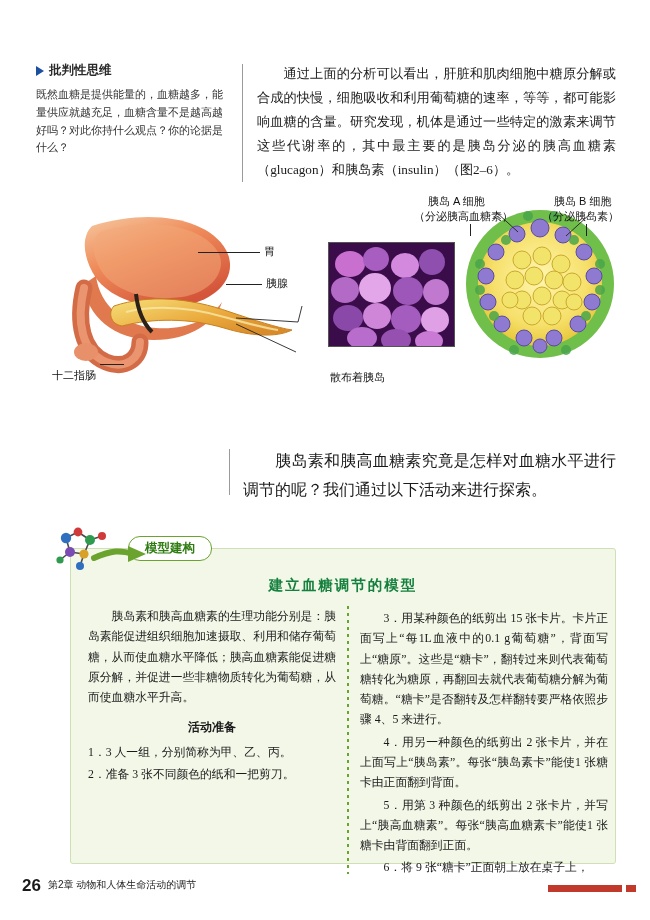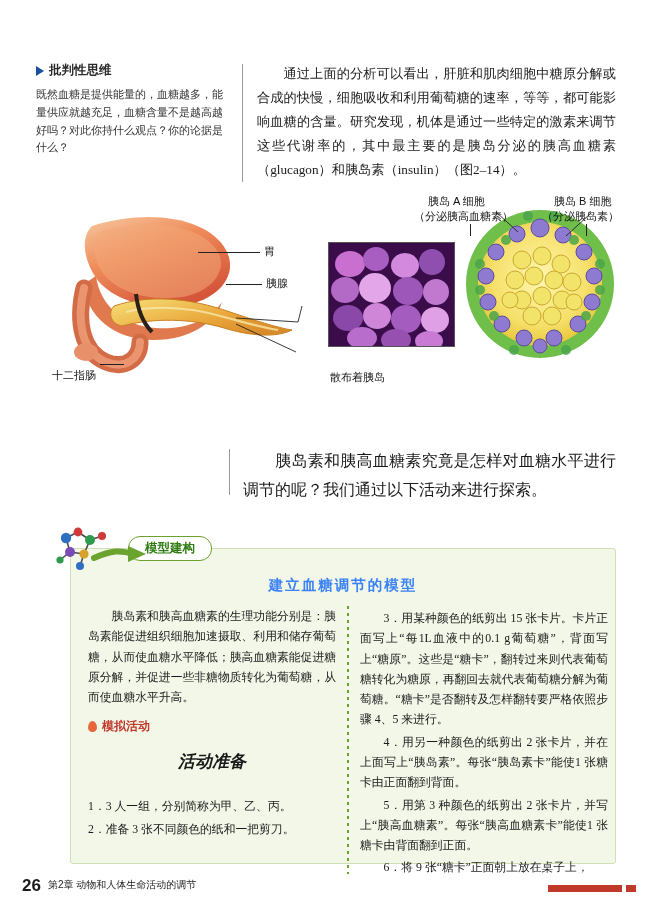--- a/index.html
+++ b/index.html
@@ -44,30 +44,30 @@
   .mid{position:absolute;left:243px;top:446px;width:373px;font-size:16px;line-height:1.82;text-align:justify;}
   .mid .vb{position:absolute;left:-14px;top:3px;width:1px;height:46px;background:#9a9a9a;}
   .mid .indent{display:inline-block;width:2em;}
 
   
   .act{position:absolute;left:48px;top:524px;width:568px;height:340px;}
   .act-bg{position:absolute;left:22px;top:24px;right:0;bottom:0;background:#f2f7e8;border:1px solid #cfe0b4;border-radius:3px;}
   .tag{position:absolute;left:80px;top:12px;height:23px;padding:0 16px;background:#fff;border:1.6px solid #6aa32e;border-radius:12px;
        display:flex;align-items:center;font-size:12.5px;font-weight:bold;color:#2f7d12;font-family:"Liberation Sans",sans-serif;z-index:3;}
   .molecule{position:absolute;left:6px;top:0px;width:96px;height:52px;z-index:4;}
-  .act-title{position:absolute;left:22px;right:0;top:52px;text-align:center;font-size:14.5px;font-weight:bold;color:#3b82f6;letter-spacing:2px;z-index:3;}
+  .act-title{position:absolute;left:22px;right:0;top:52px;text-align:center;font-size:14.5px;font-weight:bold;color:#15803d;letter-spacing:2px;z-index:3;}
 
   .cols{position:absolute;left:40px;top:82px;width:520px;display:flex;}
   .col{width:248px;font-size:11.8px;line-height:1.72;text-align:justify;}
   .coldiv{width:24px;display:flex;justify-content:center;}
   .dotline{width:2px;height:268px;background-image:linear-gradient(#6aa32e 45%, rgba(0,0,0,0) 0%);background-size:2px 7px;background-repeat:repeat-y;}
   .ind{display:inline-block;width:2em;}
   .sub-h{display:flex;align-items:center;font-weight:bold;margin:9px 0 3px;font-family:"Liberation Sans",sans-serif;font-size:12px;color:#c0392b;}
   .drop{width:9px;height:11px;margin-right:5px;background:#e8663c;border-radius:50% 50% 50% 50%/ 62% 62% 38% 38%;transform:rotate(0deg);}
-  .prep{font-weight:bold;font-style:italic;text-align:center;margin:10px 0 20px;font-size:17px;}
+  .prep{font-weight:bold;text-align:center;margin:10px 0 4px;font-size:12px;}
   .li{margin-top:2px;}
 
   
   .footer{position:absolute;left:0;right:0;bottom:22px;height:30px;}
   .fnum{position:absolute;left:22px;bottom:2px;font-size:17px;font-weight:bold;font-family:"Liberation Sans",sans-serif;}
   .ftxt{position:absolute;left:48px;bottom:6px;font-size:10px;font-family:Liberation Sans, sans-serif;color:#222;}
   .fbar{position:absolute;right:28px;bottom:6px;width:74px;height:7px;background:#c0392b;}
   .fbar:after{content:"";position:absolute;right:-14px;top:0;width:10px;height:7px;background:#c0392b;}
 </style>
 </head>
@@ -77,21 +77,21 @@
 
   <div class="top-wrap">
     <div class="crit-box">
       <div class="crit-title">
         <span class="tri"></span>
         <span>批判性思维</span>
       </div>
       <div class="crit-body">既然血糖是提供能量的，血糖越多，能量供应就越充足，血糖含量不是越高越好吗？对此你持什么观点？你的论据是什么？</div>
     </div>
     <div class="vline"></div>
-    <div class="intro"><span class="indent"></span><span>通过上面的分析可以看出，肝脏和肌肉细胞中糖原分解或合成的快慢，细胞吸收和利用葡萄糖的速率，等等，都可能影响血糖的含量。研究发现，机体是通过一些特定的激素来调节这些代谢率的，其中最主要的是胰岛分泌的胰高血糖素（glucagon）和胰岛素（insulin）（图2–14）。</span></div>
+    <div class="intro"><span class="indent"></span><span>通过上面的分析可以看出，肝脏和肌肉细胞中糖原分解或合成的快慢，细胞吸收和利用葡萄糖的速率，等等，都可能影响血糖的含量。研究发现，机体是通过一些特定的激素来调节这些代谢率的，其中最主要的是胰岛分泌的胰高血糖素（glucagon）和胰岛素（insulin）（图2–6）。</span></div>
   </div>
 
   <div class="figure">
 
     <svg class="pancreas-art" viewBox="0 0 290 180">
       <defs>
         <linearGradient id="stomachG" x1="0" y1="0" x2="0.6" y2="1">
           <stop offset="0%" stop-color="#f6c9a0"></stop>
           <stop offset="45%" stop-color="#ef8b5a"></stop>
           <stop offset="100%" stop-color="#d4553a"></stop>
@@ -255,24 +255,20 @@
 
     <div class="tag">
       <span>模型建构</span>
     </div>
 
     <div class="act-title">建立血糖调节的模型</div>
 
     <div class="cols">
       <div class="col">
         <div><span class="ind"></span><span>胰岛素和胰高血糖素的生理功能分别是：胰岛素能促进组织细胞加速摄取、利用和储存葡萄糖，从而使血糖水平降低；胰高血糖素能促进糖原分解，并促进一些非糖物质转化为葡萄糖，从而使血糖水平升高。</span></div>
-        <div class="sub-h">
-          <span class="drop"></span>
-          <span>模拟活动</span>
-        </div>
         <div class="prep">活动准备</div>
         <div class="li">1．3 人一组，分别简称为甲、乙、丙。</div>
         <div class="li">2．准备 3 张不同颜色的纸和一把剪刀。</div>
       </div>
 
       <div class="coldiv">
           <div class="dotline"></div>
         </div>
 
       <div class="col">

